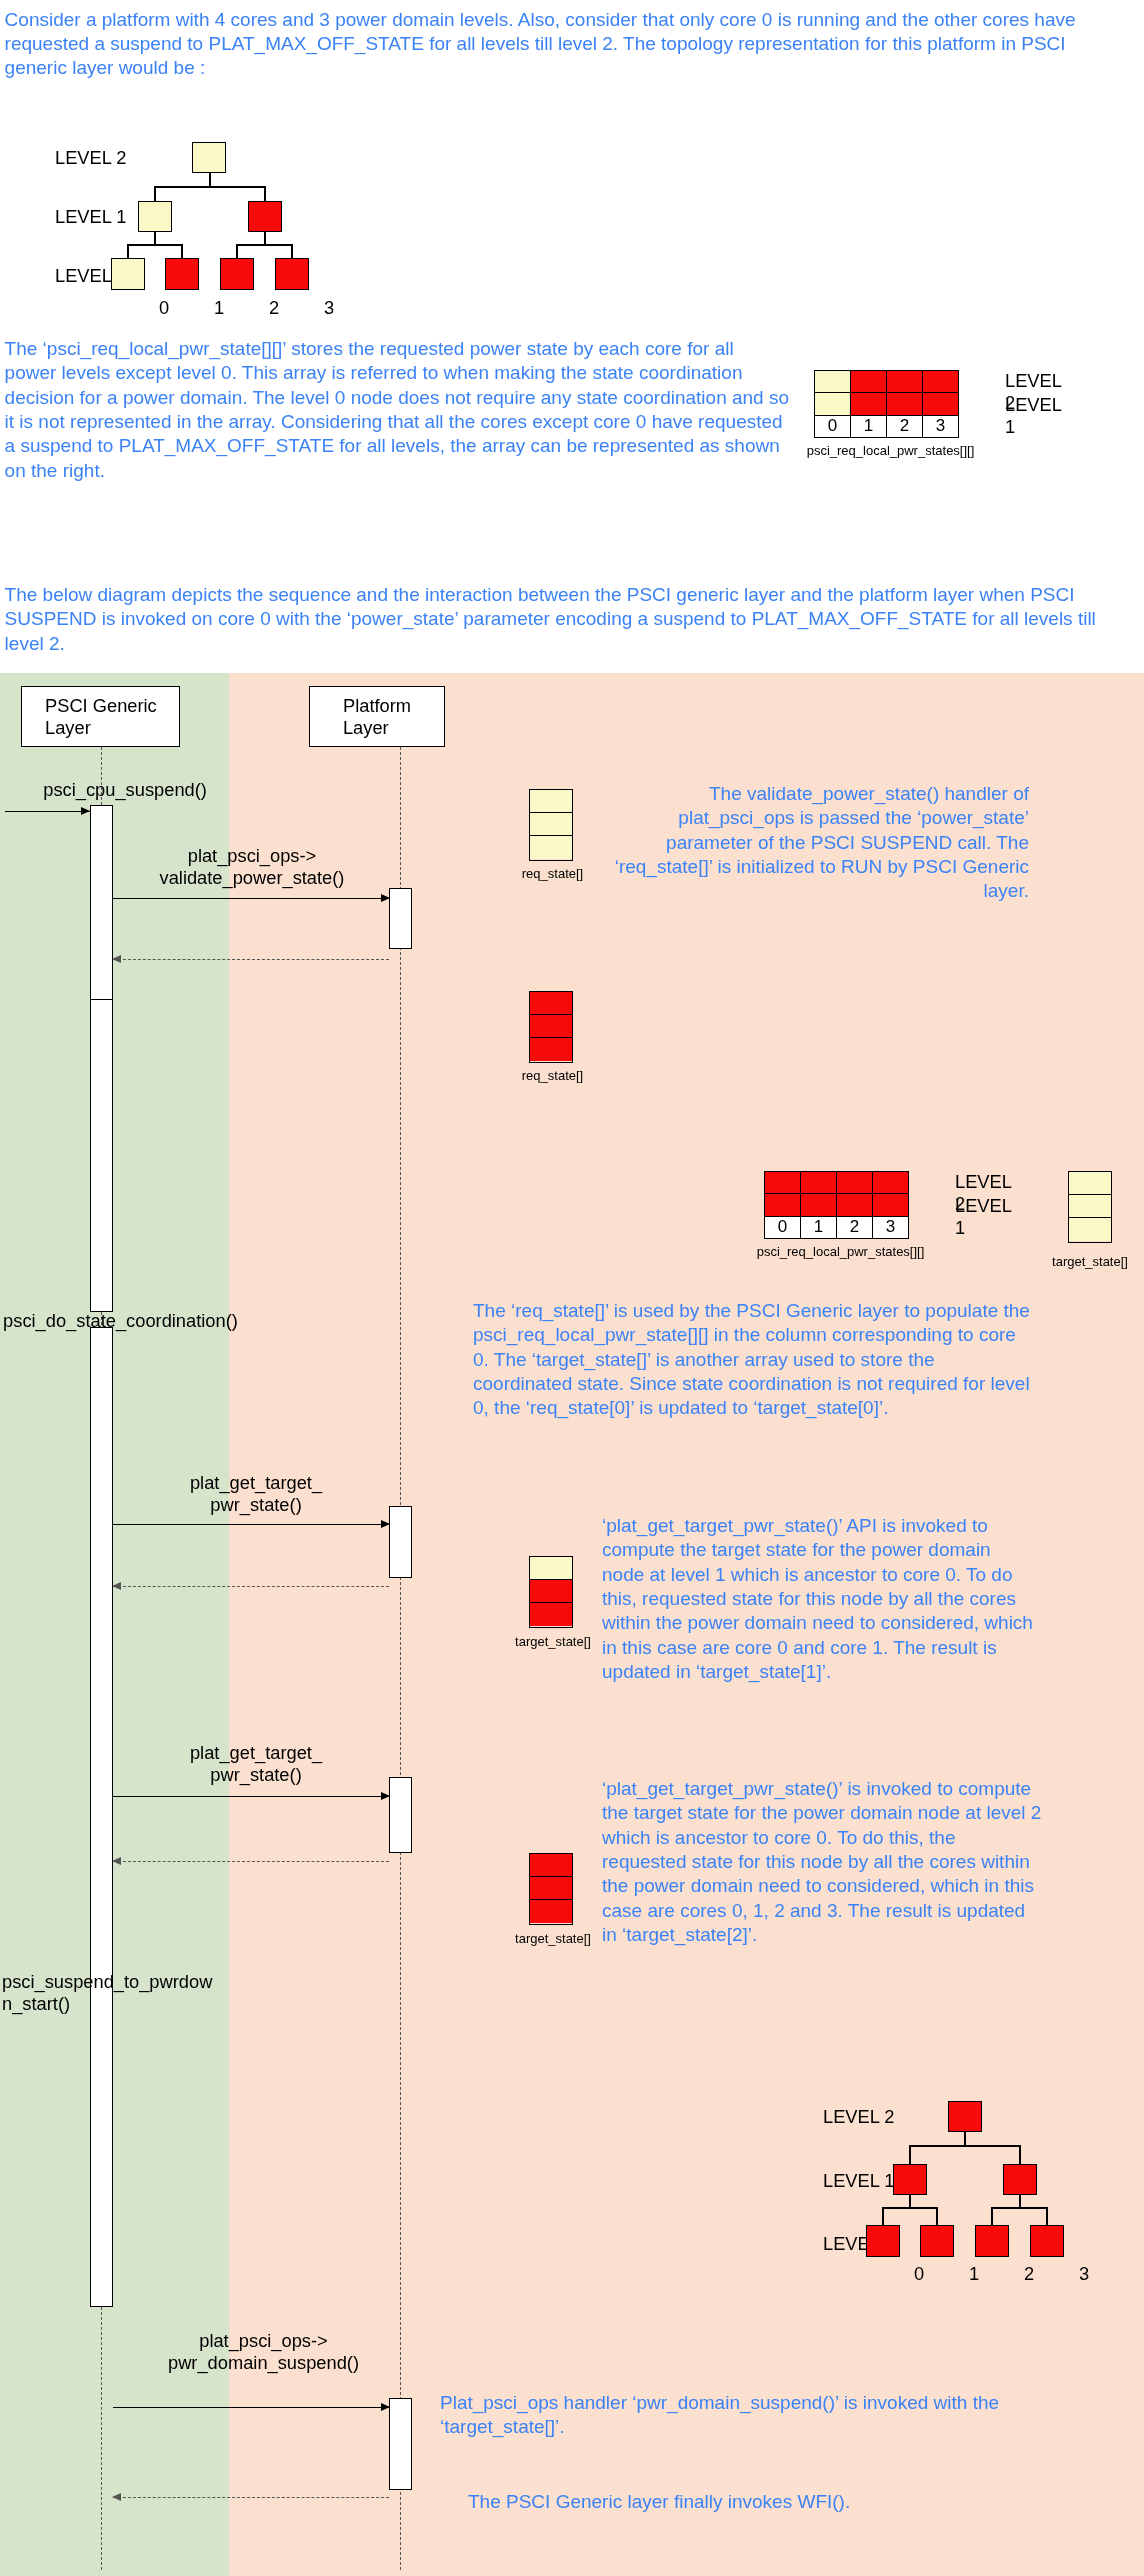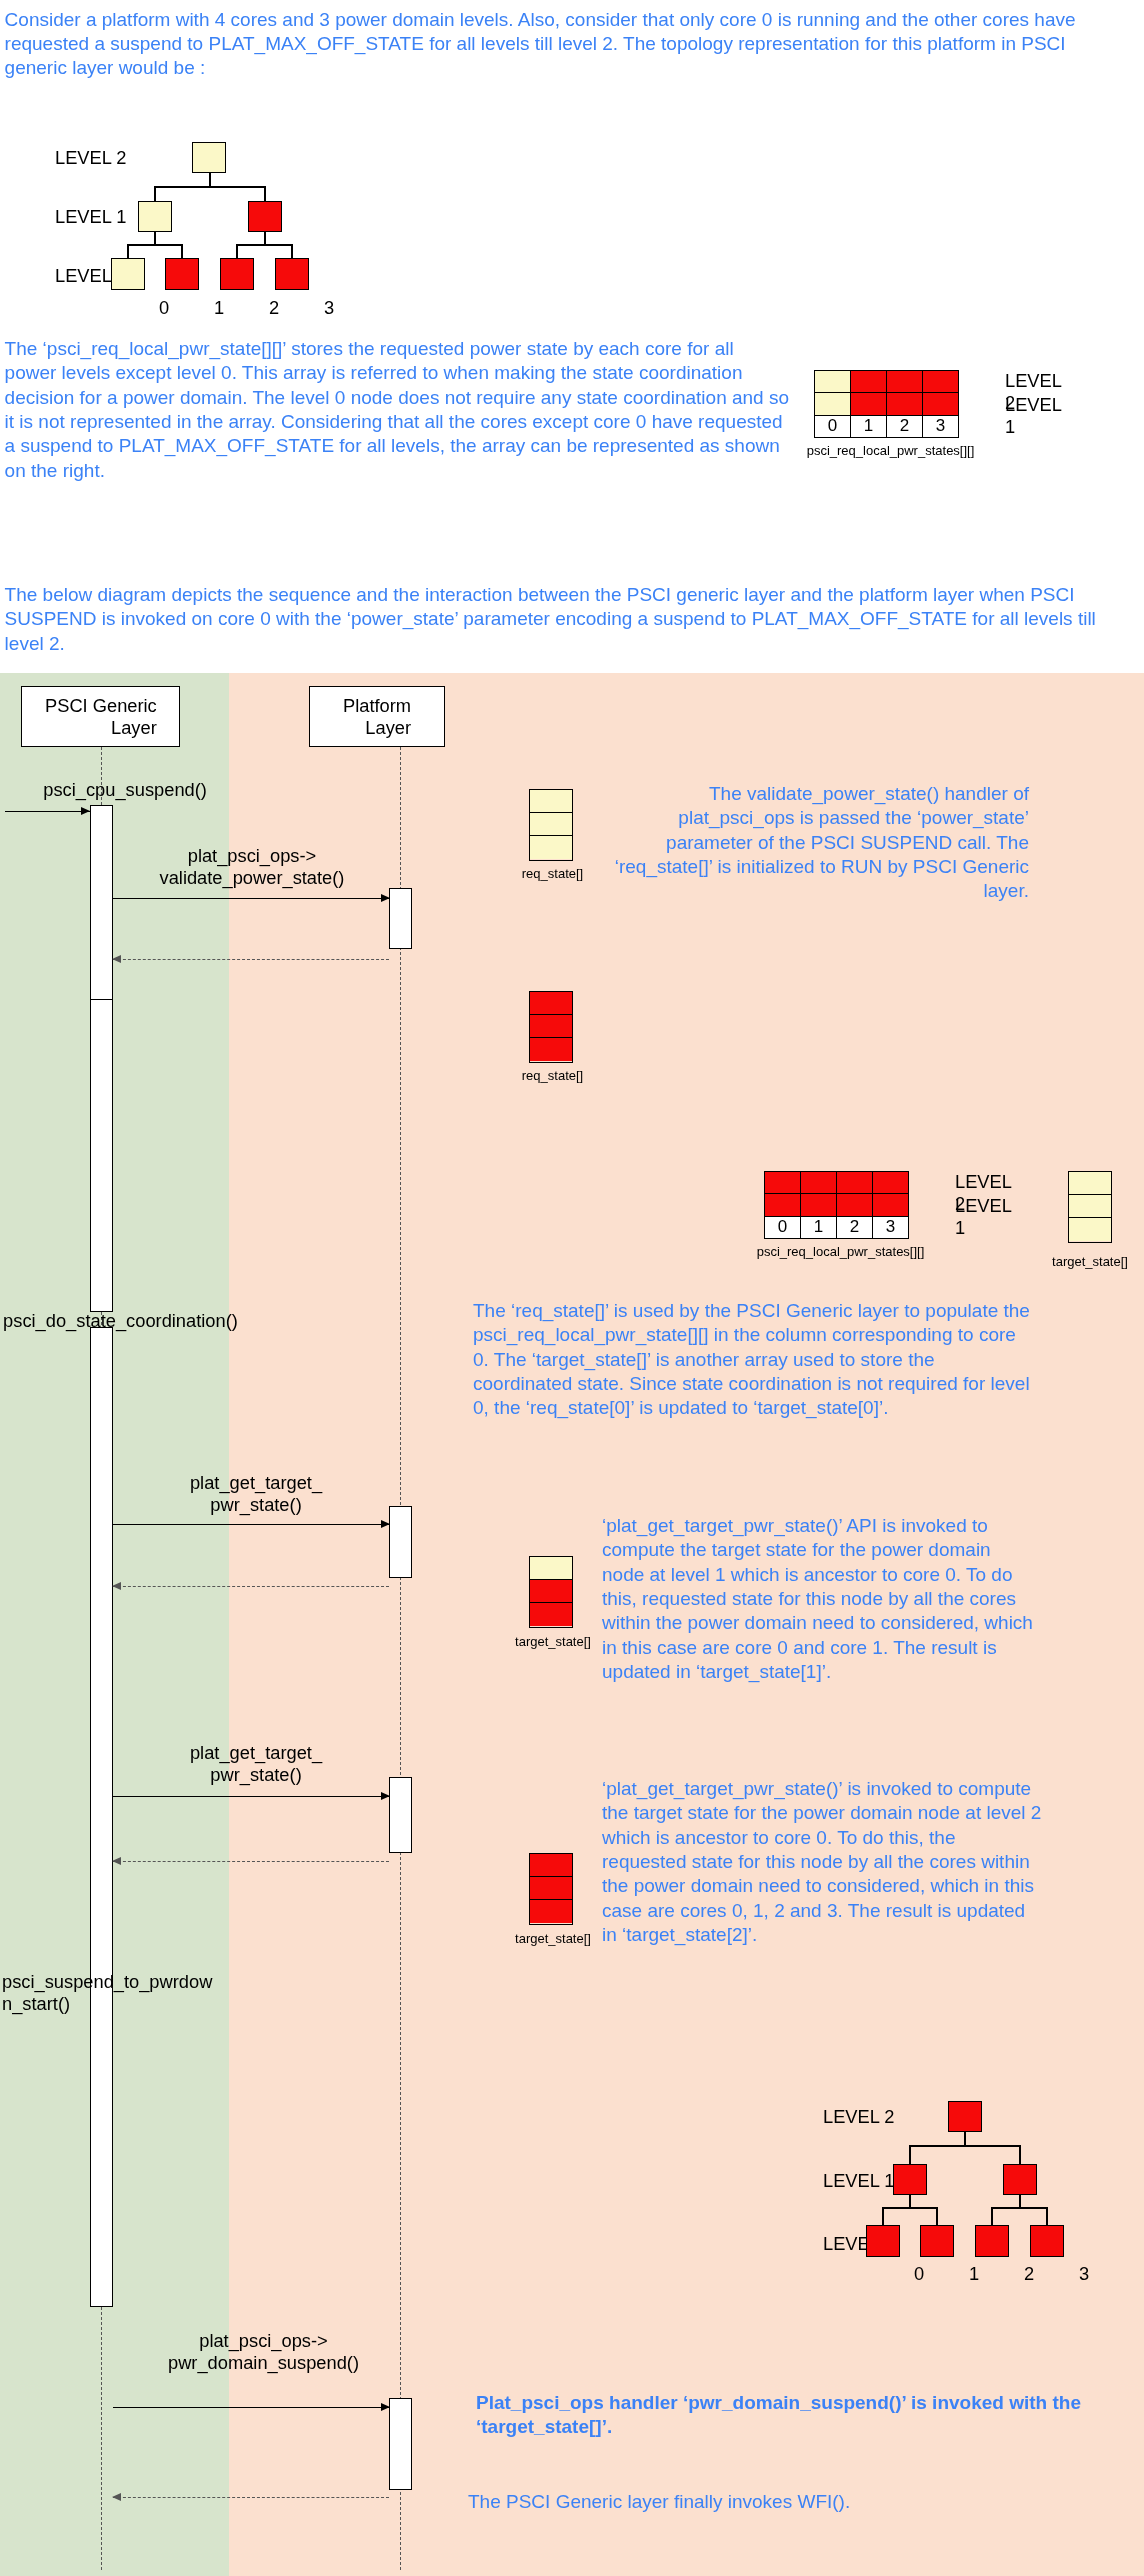--- a/index.html
+++ b/index.html
@@ -37,21 +37,21 @@
   
   .seqbg{position:absolute;left:0;top:673px;width:1145px;height:1903px;background:#fbe0cf;}
   .seqgreen{position:absolute;left:0;top:673px;width:229px;height:1903px;background:#d7e4cc;}
 
   .seqbox{
     position:absolute;
     border:1.5px solid #000;
     background:#fff;
     box-sizing:border-box;
     display:flex;align-items:center;justify-content:center;
-    text-align:right;
+    text-align:left;
     font-size:18.3px;
     line-height:1.15;
   }
   .lifeline{
     position:absolute;
     border-left:1.5px dashed #555;
     width:0;
   }
   .actbar{
     position:absolute;
@@ -325,17 +325,17 @@
   <div class="calllabel" style="left:130px;top:2330px;width:267px;">
     <span>plat_psci_ops-&gt;</span><br><span>pwr_domain_suspend()</span>
   </div>
   <div class="arrow" style="left:113px;top:2407px;width:276px;">
     <span class="head right"></span>
   </div>
   <div class="arrow dashed" style="left:113px;top:2497px;width:276px;">
     <span class="head left"></span>
   </div>
 
-  <div class="para" style="left:476px;top:2391px;width:610px;font-weight:bold;">Plat_psci_ops handler ‘pwr_domain_suspend()’ is invoked with the ‘target_state[]’.</div>
+  <div class="para" style="left:440px;top:2391px;width:610px;">Plat_psci_ops handler ‘pwr_domain_suspend()’ is invoked with the ‘target_state[]’.</div>
   <div class="para" style="left:468px;top:2490px;width:610px;">The PSCI Generic layer finally invokes WFI().</div>
 
 </div>
 
 
 </body></html>

